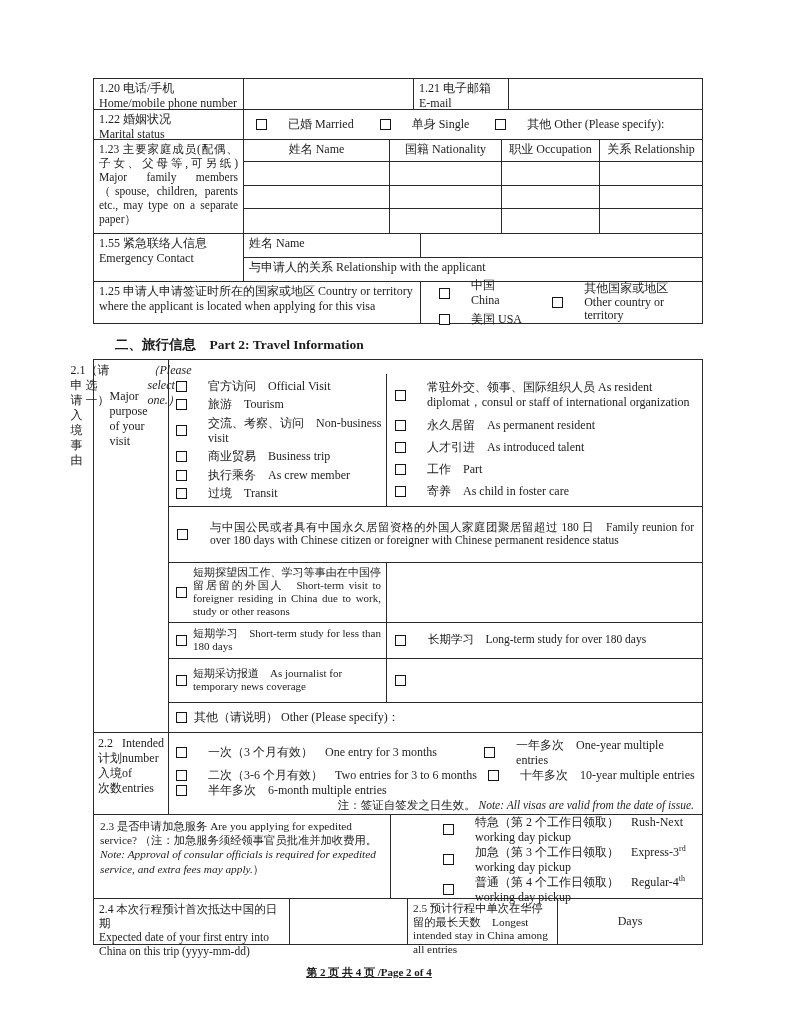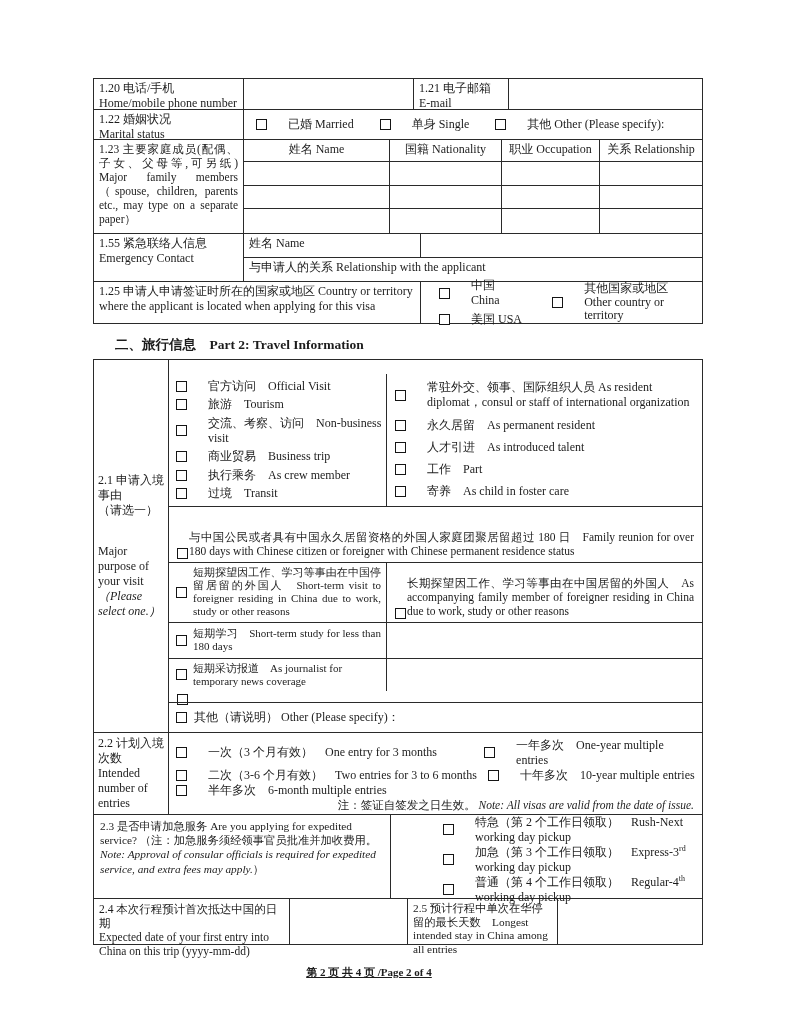--- a/index.html
+++ b/index.html
@@ -59,32 +59,32 @@
   .r125 .colA { display:flex; flex-direction:column; gap:4px; }
   .twoline { line-height:1.15; }
 
   
   .heading { margin:13px 0 5px 22px; font-weight:bold; font-size:13.5px; }
 
   
   .sec { display:flex; border-top:1px solid #2a2a2a; }
   .sec:first-child { border-top:none; }
   .labcol { width:75px; border-right:1px solid #2a2a2a; padding:3px 4px;
-            display:flex; flex-direction:column; justify-content:center; }
+            display:flex; flex-direction:row; justify-content:center; }
   .content { flex:1; display:flex; flex-direction:column; }
   .block { height:132px; display:flex;margin-top:14px; }
   .bl { width:218px; border-right:1px solid #2a2a2a; display:flex; flex-direction:column;
         justify-content:space-around; padding:3px 0 3px 7px; }
   .br { flex:1; display:flex; flex-direction:column; justify-content:space-around; padding:3px 0 3px 8px; }
   .prow { display:flex; border-top:1px solid #2a2a2a; }
   .pl { width:218px; border-right:1px solid #2a2a2a; padding:3px 5px 3px 7px;
         display:flex; align-items:center; gap:6px; font-size:11px; line-height:1.18; }
-  .pr { flex:1; padding:3px 8px 3px 8px; display:flex; align-items:flex-end; gap:1px;
+  .pr { flex:1; padding:3px 8px 3px 8px; display:flex; align-items:center; gap:22px;
         font-size:11.5px; line-height:1.2; }
-  .h56 { height:56px; } .h60 { height:60px; } .h36 { height:36px; } .h44 { height:44px;flex-direction:column; } .h30 { height:30px; }
+  .h56 { height:56px; } .h60 { height:60px; } .h36 { height:36px; } .h44 { height:44px; } .h30 { height:30px; }
   .spanrow { display:flex; align-items:center; gap:7px; padding-left:7px; border-top:1px solid #2a2a2a; }
 
   .s22content { flex:1; padding:5px 6px 2px 7px; display:flex; flex-direction:column; justify-content:space-between; }
   .s22line { display:flex; }
   .s22line .lopt { width:312px; }
   .s22note { text-align:right; padding-right:2px; font-size:11.5px; }
   .sec22 { height:82px; }
 
   .sec23 { height:84px; }
   .s23left { width:297px; border-right:1px solid #2a2a2a; padding:4px 6px;
@@ -277,30 +277,30 @@
             <span class="cb"></span>
             <span class="ol just">与中国公民或者具有中国永久居留资格的外国人家庭团聚居留超过 180 日　Family reunion for over 180 days with Chinese citizen or foreigner with Chinese permanent residence status</span>
           </div>
         </div>
 
         <div class="prow h60">
           <div class="pl">
             <span class="cb"></span>
             <span class="ol just">短期探望因工作、学习等事由在中国停留居留的外国人　Short-term visit to foreigner residing in China due to work, study or other reasons</span>
           </div>
-          <div class="pr">
-            <span class="cb"></span>
-            <span class="ol just">长期探望因工作、学习等事由在中国居留的外国人　As accompanying family member of foreigner residing in China due to work, study or other reasons</span>
-          </div>
         </div>
 
         <div class="prow h36">
           <div class="pl">
             <span class="cb"></span>
             <span class="ol just">短期学习　Short-term study for less than 180 days</span>
+          </div>
+          <div class="pr">
+            <span class="cb"></span>
+            <span class="ol">长期学习　Long-term study for over 180 days</span>
           </div>
         </div>
 
         <div class="prow h44">
           <div class="pl">
             <span class="cb"></span>
             <span class="ol">短期采访报道　As journalist for temporary news coverage</span>
           </div>
           <div class="pr">
             <span class="cb"></span>
@@ -373,17 +373,20 @@
       </div>
     </div>
 
     <div class="sec sec24">
       <div class="s24c1">
         <div>2.4 本次行程预计首次抵达中国的日期</div>
         <div>Expected date of your first entry into China on this trip (yyyy-mm-dd)</div>
       </div>
       <div class="s24c2 fill"></div>
       <div class="s24c3">2.5 预计行程中单次在华停留的最长天数　Longest intended stay in China among all entries</div>
+      <div class="s24c4">
+        <span>Days</span>
+      </div>
     </div>
   </div>
 
   <div class="footer">第 2 页 共 4 页 /Page 2 of 4</div>
 </div>
 
 </body></html>

